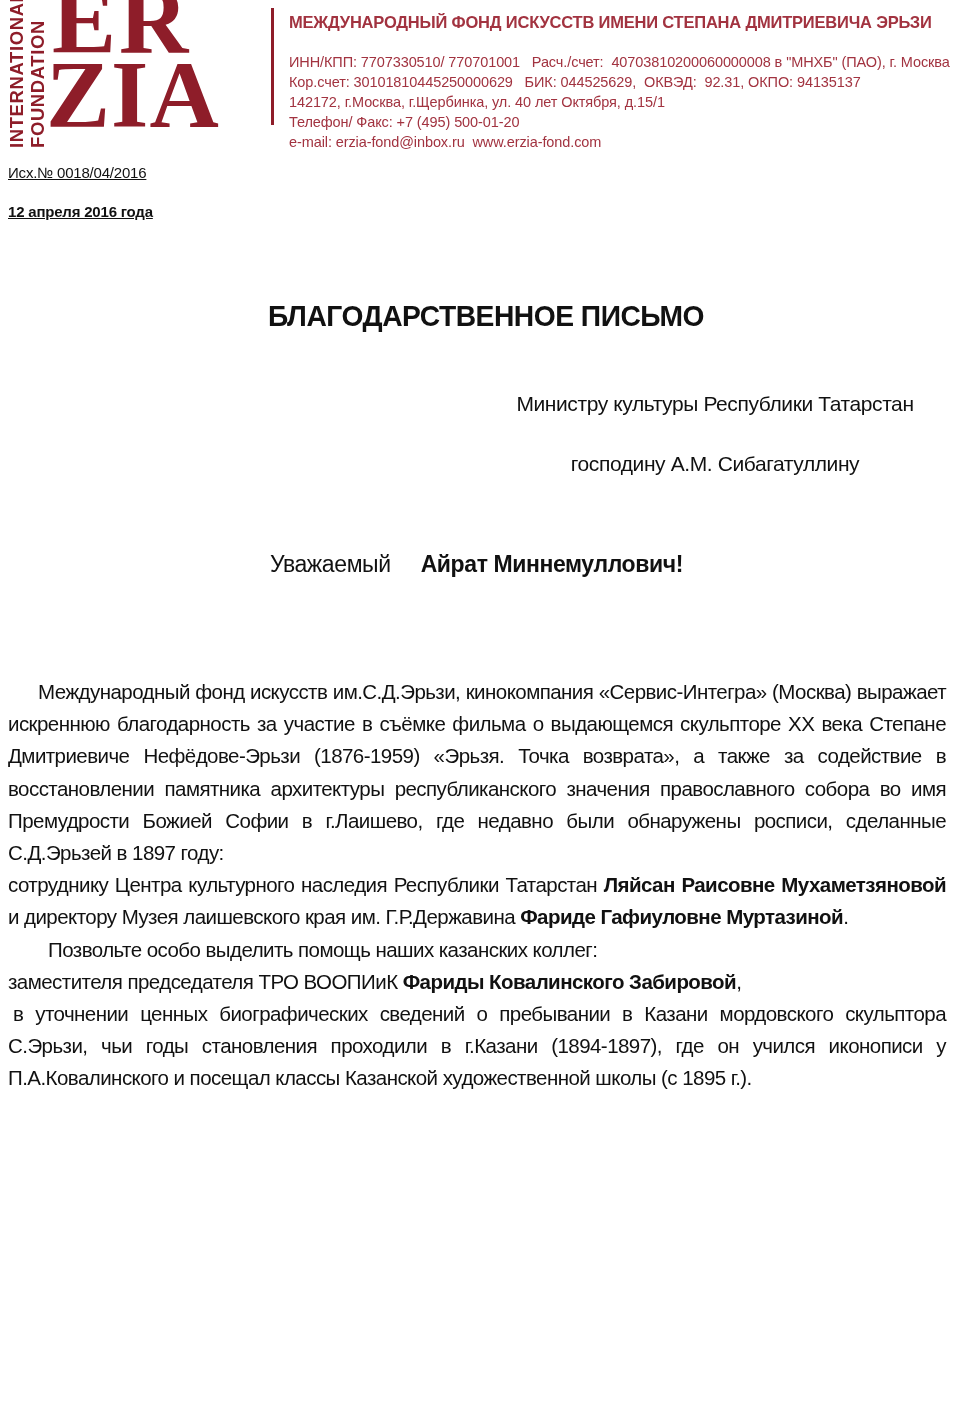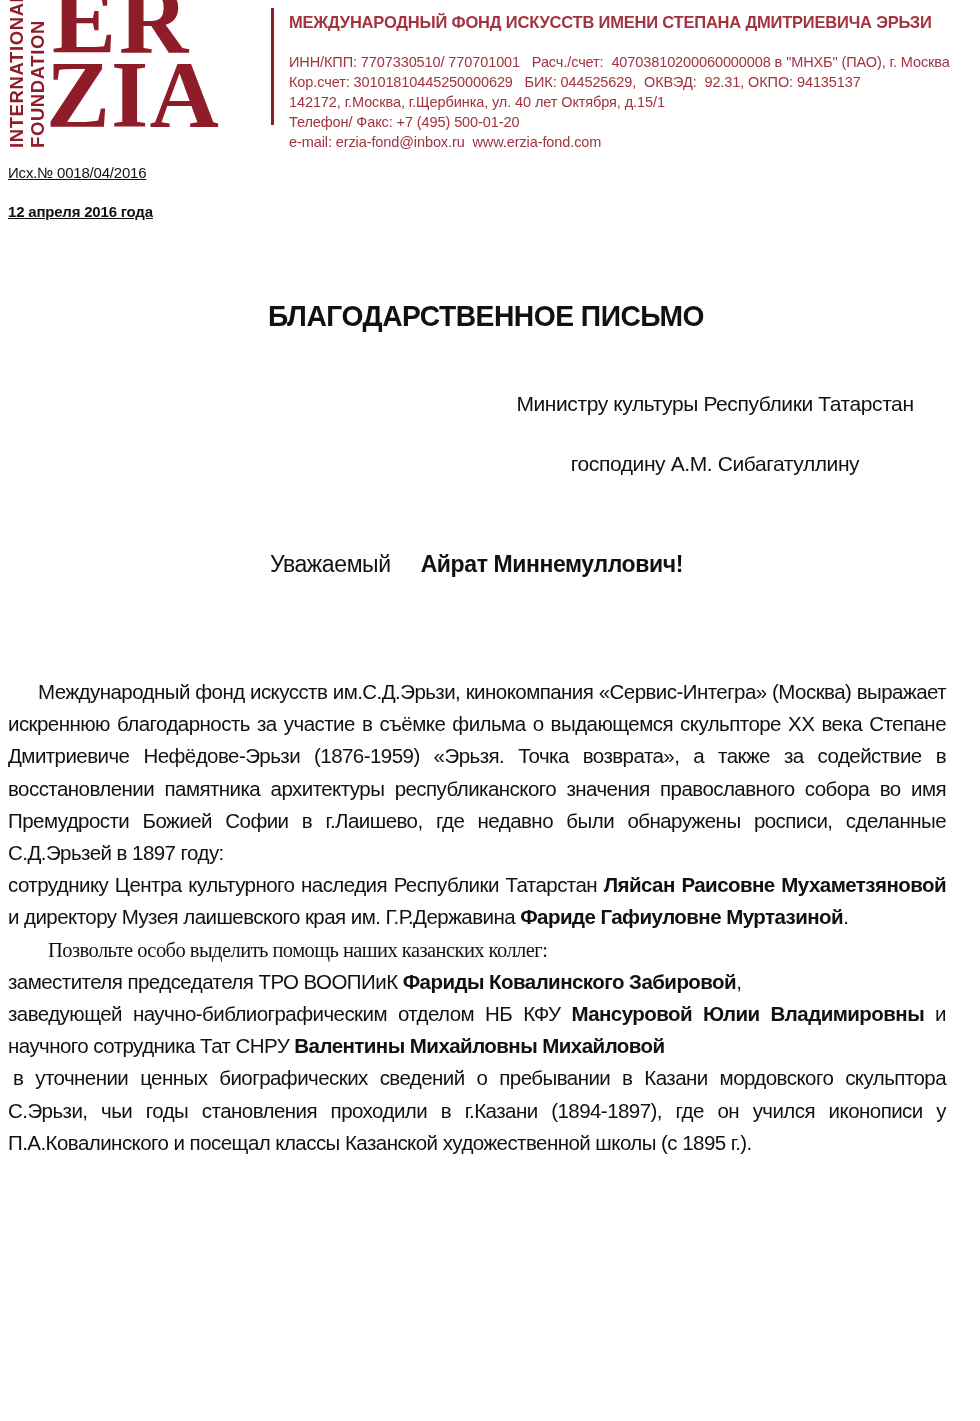--- a/index.html
+++ b/index.html
@@ -74,21 +74,21 @@
 
   
   .letter-body{
     position:absolute;left:8px;top:676px;width:938px;
     font-size:20.5px;line-height:32.2px;letter-spacing:-0.55px;
     text-align:justify;
   }
   .letter-body p{margin:0;}
   .para-0{text-indent:30px;}
   .para-1{margin-top:26px;}
-  .para-2{margin-top:15px;text-indent:40px;text-align:left;font-family:Liberation Serif, serif;}
+  .para-2{margin-top:15px;text-indent:40px;text-align:left;}
   .para-3{margin-top:31px;text-align:left;}
   .para-4{margin-top:25px;}
   .para-5{margin-top:30px;text-indent:5px;}
 </style>
 </head>
 <body>
 
 <div class="page">
 
   <div>
@@ -126,17 +126,16 @@
 
   <div class="salutation">
     <span>Уважаемый</span><b>Айрат Миннемуллович!</b>
   </div>
 
   <div class="letter-body">
       <p class="para para-0"><span>Международный фонд искусств им.С.Д.Эрьзи, кинокомпания «Сервис-Интегра» (Москва) выражает искреннюю благодарность за участие в съёмке фильма о выдающемся скульпторе XX века Степане Дмитриевиче Нефёдове-Эрьзи (1876-1959) «Эрьзя. Точка возврата», а также за содействие в восстановлении памятника архитектуры республиканского значения православного собора во имя Премудрости Божией Софии в г.Лаишево, где недавно были обнаружены росписи, сделанные С.Д.Эрьзей в 1897 году:</span></p>
       <p class="para para-1"><span>сотруднику Центра культурного наследия Республики Татарстан </span><b>Ляйсан Раисовне Мухаметзяновой</b><span> и директору Музея лаишевского края им. Г.Р.Державина </span><b>Фариде Гафиуловне Муртазиной</b><span>.</span></p>
       <p class="para para-2"><span>Позвольте особо выделить помощь наших казанских коллег:</span></p>
       <p class="para para-3"><span>заместителя председателя ТРО ВООПИиК </span><b>Фариды Ковалинского Забировой</b><span>,</span></p>
-      <p class="para para-4"><span>заведующей научно-библиографическим отделом НБ КФУ </span><b>Мансуровой Юлии Владимировны</b><span> и научного сотрудника Тат СНРУ </span><b>Валентины Михайловны Михайловой</b></p>
       <p class="para para-5"><span>в уточнении ценных биографических сведений о пребывании в Казани мордовского скульптора С.Эрьзи, чьи годы становления проходили в г.Казани (1894-1897), где он учился иконописи у П.А.Ковалинского и посещал классы Казанской художественной школы (с 1895 г.).</span></p>
     </div>
 
 </div>
 
 </body></html>

